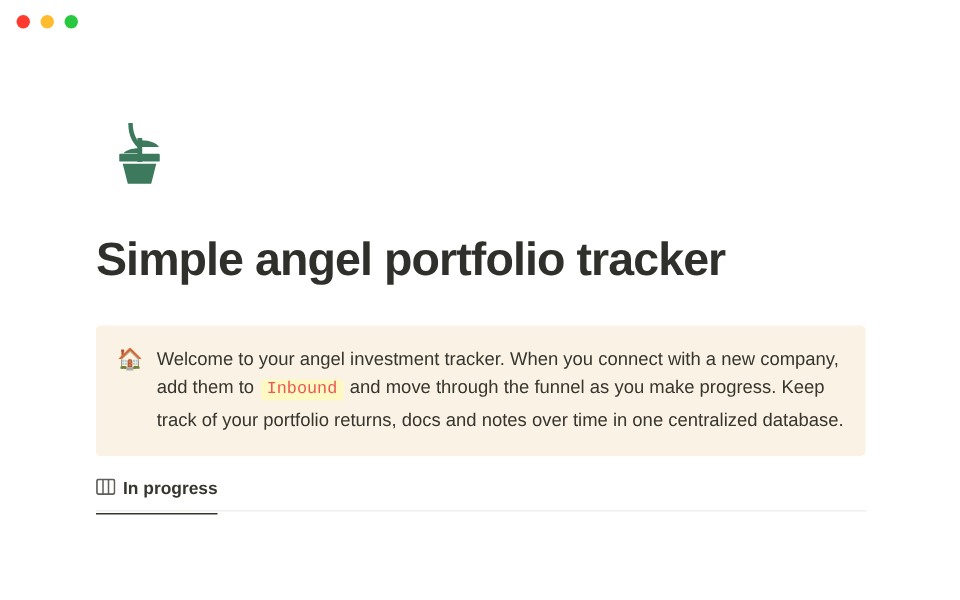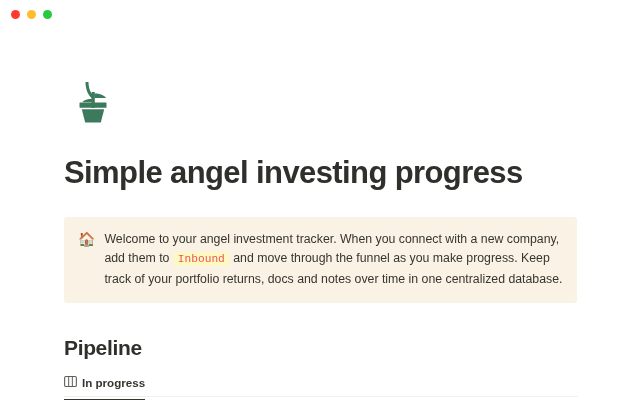--- a/index.html
+++ b/index.html
@@ -159,32 +159,31 @@
       <path d="M28.5 27.8 C23.5 27.8, 19.8 29.3, 18.3 31.2 L28.5 31.2 Z"></path>
 
       <rect x="27.6" y="21" width="3.2" height="16"></rect>
 
       <rect x="15.5" y="31.5" width="27" height="5.2" rx="0.6"></rect>
 
       <path d="M17.8 38.2 L40.2 38.2 L36.8 51.5 L21.2 51.5 Z"></path>
     </g>
   </svg>
 
-  <h1 class="page-title">Simple angel investing progress</h1>
+  <h1 class="page-title">Simple angel portfolio tracker</h1>
 
   <div class="callout">
     <span class="callout-icon">🏠</span>
     <div class="callout-text">
       <span>Welcome to your angel investment tracker. When you connect with a new company, add them to</span>
       <span class="inline-code">Inbound</span>
       <span>and move through the funnel as you make progress. Keep track of your portfolio returns, docs and notes over time in one centralized database.</span>
     </div>
   </div>
 
-  <h2 class="section-heading">Pipeline</h2>
 
   <div class="view-tabs">
     <div class="tab-rail"></div>
     <div class="tab">
       <svg class="tab-icon" viewBox="0 0 14 12">
         <rect x="0.6" y="0.6" width="12.8" height="10.8" rx="1.4" fill="none" stroke="#5f5e5a" stroke-width="1.2"></rect>
         <rect x="4.45" y="0.6" width="1.1" height="10.8" fill="#5f5e5a"></rect>
         <rect x="8.45" y="0.6" width="1.1" height="10.8" fill="#5f5e5a"></rect>
       </svg>
       <span class="tab-label">In progress</span>

